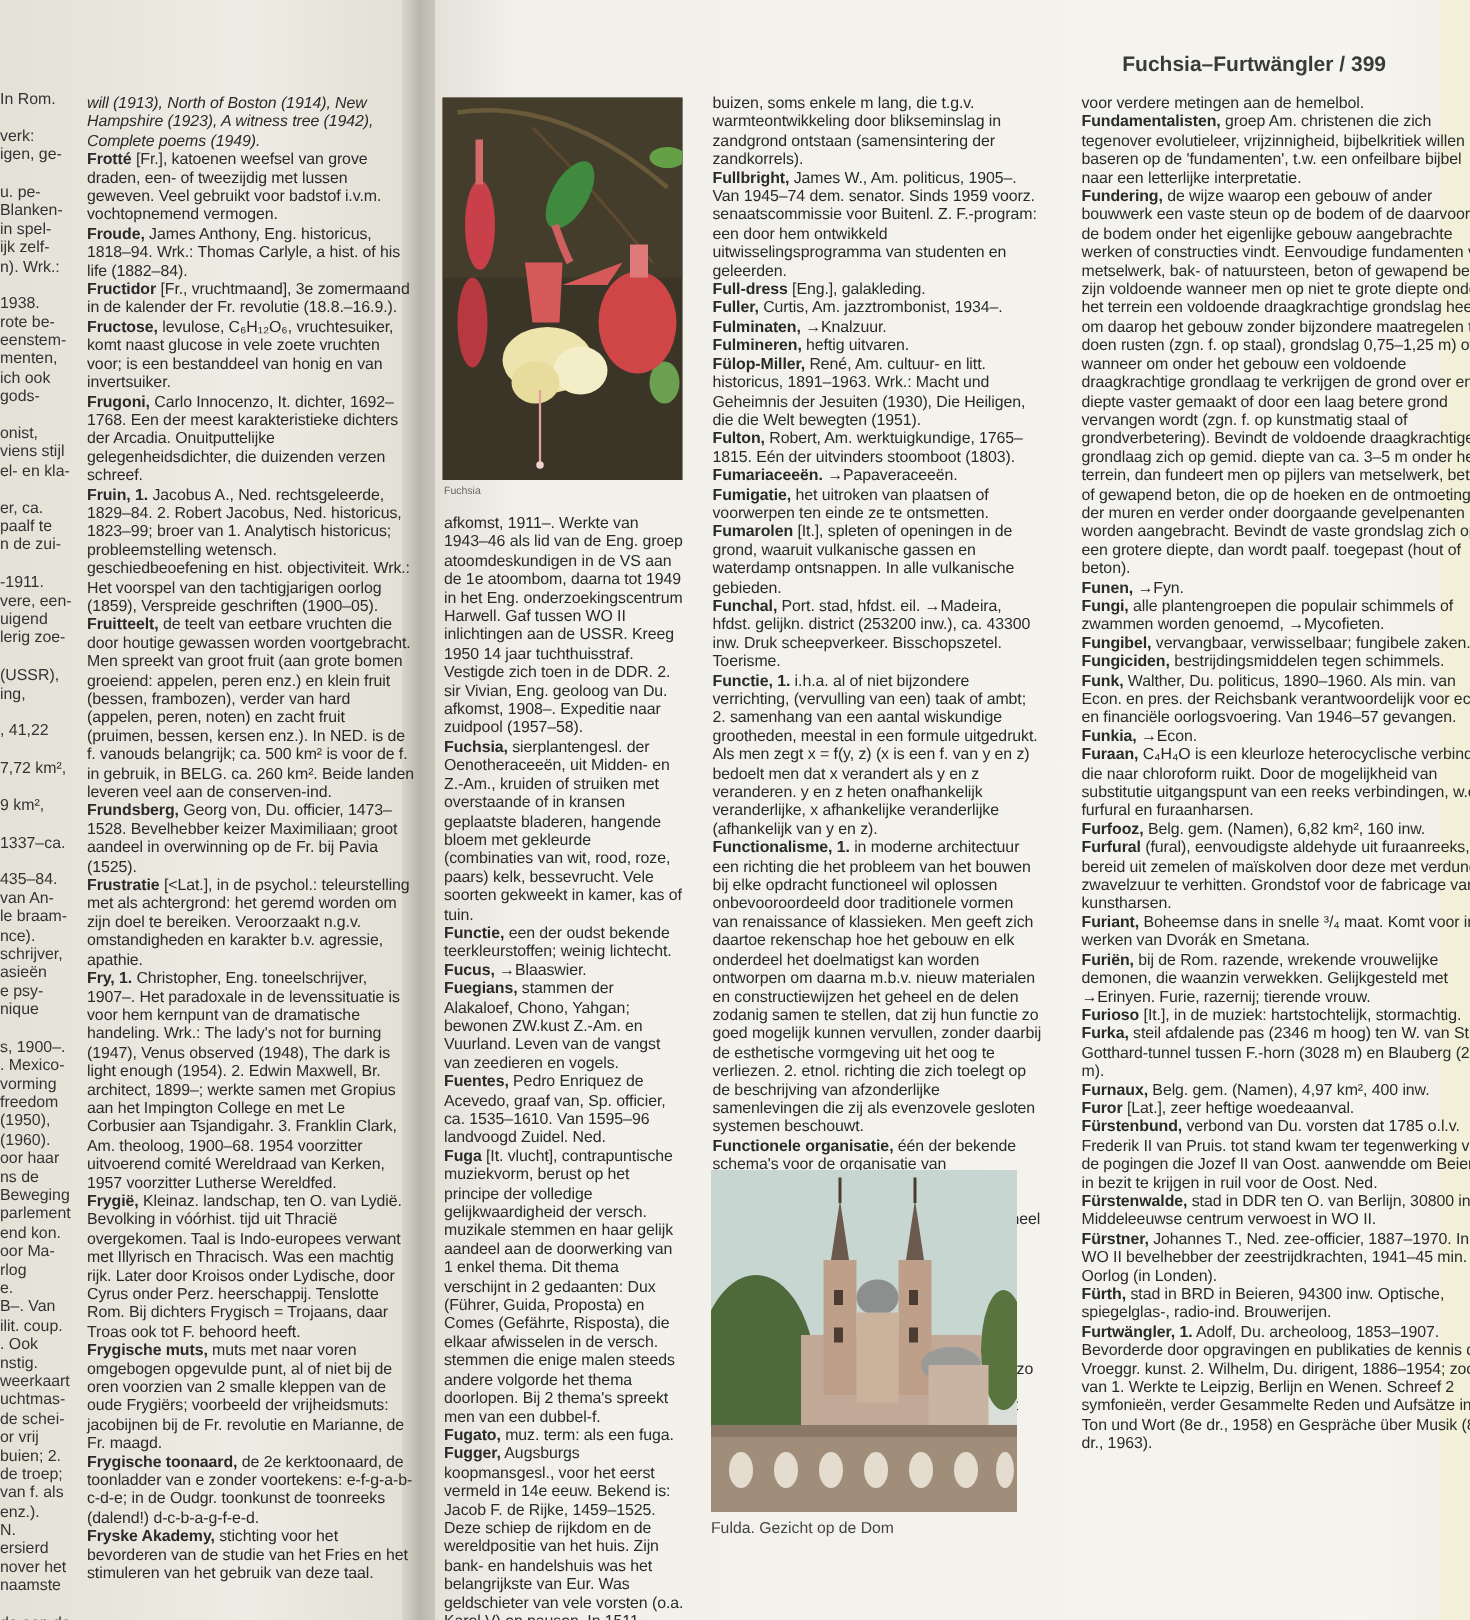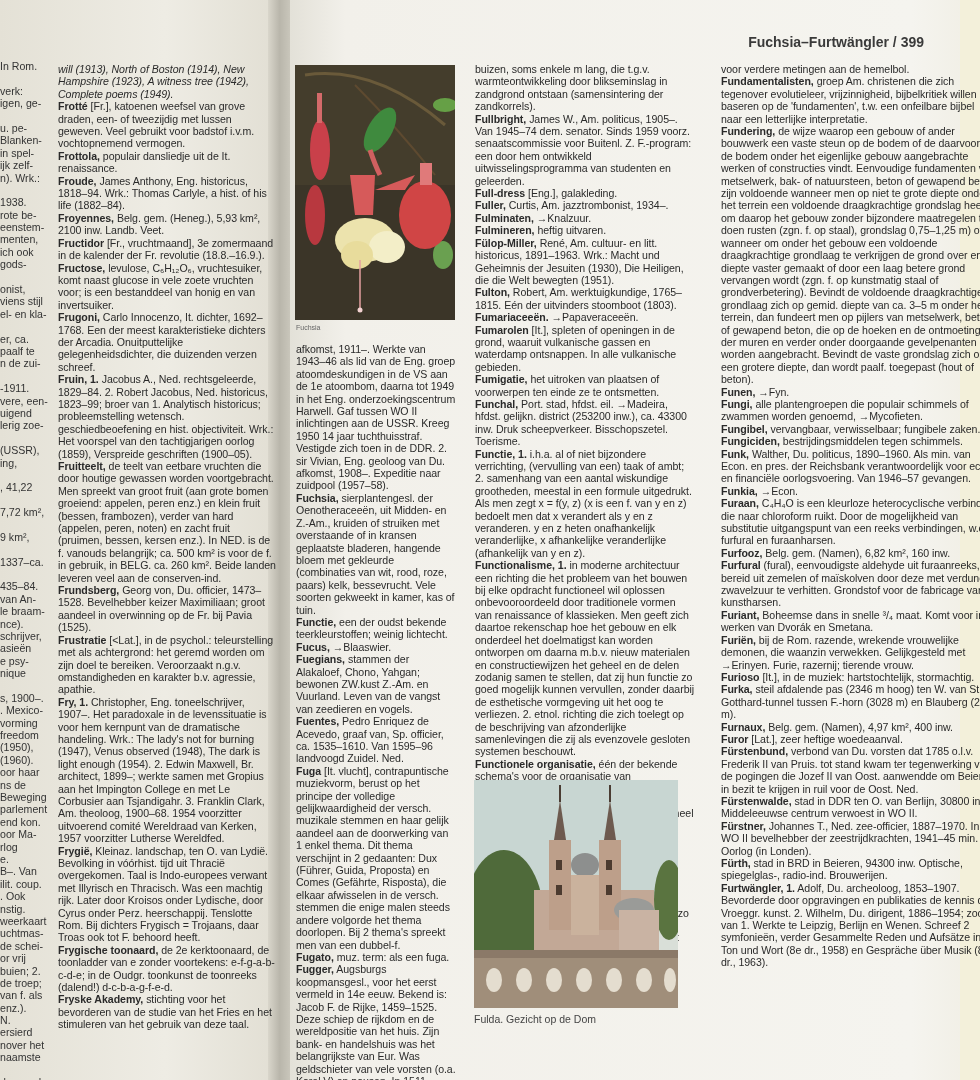--- a/index.html
+++ b/index.html
@@ -136,32 +136,31 @@
     <div>ersierd</div>
     <div>nover het</div>
     <div>naamste</div>
     <div></div>
     <div>de aan de</div>
   </div>
 
 <div class="col" id="col1" style="left:58px; top:63px; width:218px;">
     <p><span class="it">will (1913), North of Boston (1914), New Hampshire (1923), A witness tree (1942), Complete poems (1949).</span></p>
     <p><span class="hw">Frotté</span><span> [Fr.], katoenen weefsel van grove draden, een- of tweezijdig met lussen geweven. Veel gebruikt voor badstof i.v.m. vochtopnemend vermogen.</span></p>
-    <p><span class="hw">Frottola,</span><span> populair dansliedje uit de It. renaissance.</span></p>
     <p><span class="hw">Froude,</span><span> James Anthony, Eng. historicus, 1818–94. Wrk.: Thomas Carlyle, a hist. of his life (1882–84).</span></p>
-    <p><span class="hw">Froyennes,</span><span> Belg. gem. (Heneg.), 5,93 km², 2100 inw. Landb. Veet.</span></p>
     <p><span class="hw">Fructidor</span><span> [Fr., vruchtmaand], 3e zomermaand in de kalender der Fr. revolutie (18.8.–16.9.).</span></p>
     <p><span class="hw">Fructose,</span><span> levulose, C₆H₁₂O₆, vruchtesuiker, komt naast glucose in vele zoete vruchten voor; is een bestanddeel van honig en van invertsuiker.</span></p>
     <p><span class="hw">Frugoni,</span><span> Carlo Innocenzo, It. dichter, 1692–1768. Een der meest karakteristieke dichters der Arcadia. Onuitputtelijke gelegenheidsdichter, die duizenden verzen schreef.</span></p>
     <p><span class="hw">Fruin, 1.</span><span> Jacobus A., Ned. rechtsgeleerde, 1829–84. 2. Robert Jacobus, Ned. historicus, 1823–99; broer van 1. Analytisch historicus; probleemstelling wetensch. geschiedbeoefening en hist. objectiviteit. Wrk.: Het voorspel van den tachtigjarigen oorlog (1859), Verspreide geschriften (1900–05).</span></p>
     <p><span class="hw">Fruitteelt,</span><span> de teelt van eetbare vruchten die door houtige gewassen worden voortgebracht. Men spreekt van groot fruit (aan grote bomen groeiend: appelen, peren enz.) en klein fruit (bessen, frambozen), verder van hard (appelen, peren, noten) en zacht fruit (pruimen, bessen, kersen enz.). In NED. is de f. vanouds belangrijk; ca. 500 km² is voor de f. in gebruik, in BELG. ca. 260 km². Beide landen leveren veel aan de conserven-ind.</span></p>
     <p><span class="hw">Frundsberg,</span><span> Georg von, Du. officier, 1473–1528. Bevelhebber keizer Maximiliaan; groot aandeel in overwinning op de Fr. bij Pavia (1525).</span></p>
     <p><span class="hw">Frustratie</span><span> [&lt;Lat.], in de psychol.: teleurstelling met als achtergrond: het geremd worden om zijn doel te bereiken. Veroorzaakt n.g.v. omstandigheden en karakter b.v. agressie, apathie.</span></p>
     <p><span class="hw">Fry, 1.</span><span> Christopher, Eng. toneelschrijver, 1907–. Het paradoxale in de levenssituatie is voor hem kernpunt van de dramatische handeling. Wrk.: The lady's not for burning (1947), Venus observed (1948), The dark is light enough (1954). 2. Edwin Maxwell, Br. architect, 1899–; werkte samen met Gropius aan het Impington College en met Le Corbusier aan Tsjandigahr. 3. Franklin Clark, Am. theoloog, 1900–68. 1954 voorzitter uitvoerend comité Wereldraad van Kerken, 1957 voorzitter Lutherse Wereldfed.</span></p>
     <p><span class="hw">Frygië,</span><span> Kleinaz. landschap, ten O. van Lydië. Bevolking in vóórhist. tijd uit Thracië overgekomen. Taal is Indo-europees verwant met Illyrisch en Thracisch. Was een machtig rijk. Later door Kroisos onder Lydische, door Cyrus onder Perz. heerschappij. Tenslotte Rom. Bij dichters Frygisch = Trojaans, daar Troas ook tot F. behoord heeft.</span></p>
+    <p><span class="hw">Frygische muts,</span><span> muts met naar voren omgebogen opgevulde punt, al of niet bij de oren voorzien van 2 smalle kleppen van de oude Frygiërs; voorbeeld der vrijheidsmuts: jacobijnen bij de Fr. revolutie en Marianne, de Fr. maagd.</span></p>
     <p><span class="hw">Frygische toonaard,</span><span> de 2e kerktoonaard, de toonladder van e zonder voortekens: e-f-g-a-b-c-d-e; in de Oudgr. toonkunst de toonreeks (dalend!) d-c-b-a-g-f-e-d.</span></p>
     <p><span class="hw">Fryske Akademy,</span><span> stichting voor het bevorderen van de studie van het Fries en het stimuleren van het gebruik van deze taal.</span></p>
   </div>
 
 <div class="running-head" style="right:56px;">Fuchsia–Furtwängler / 399</div>
 
 <div class="photo" style="left:295px; top:65px; width:160px; height:255px; background:#3b3528;">
   <svg width="160" height="255" viewBox="0 0 160 255">
     <rect width="160" height="255" fill="#3b3528"></rect>
     <rect x="0" y="0" width="160" height="120" fill="#443d2c"></rect>
@@ -202,22 +201,22 @@
 <div class="col" id="col3" style="left:458px; top:63px; width:220px;margin-left:17px;">
     <p><span>buizen, soms enkele m lang, die t.g.v. warmteontwikkeling door blikseminslag in zandgrond ontstaan (samensintering der zandkorrels).</span></p>
     <p><span class="hw">Fullbright,</span><span> James W., Am. politicus, 1905–. Van 1945–74 dem. senator. Sinds 1959 voorz. senaatscommissie voor Buitenl. Z. F.-program: een door hem ontwikkeld uitwisselingsprogramma van studenten en geleerden.</span></p>
     <p><span class="hw">Full-dress</span><span> [Eng.], galakleding.</span></p>
     <p><span class="hw">Fuller,</span><span> Curtis, Am. jazztrombonist, 1934–.</span></p>
     <p><span class="hw">Fulminaten,</span><span> →Knalzuur.</span></p>
     <p><span class="hw">Fulmineren,</span><span> heftig uitvaren.</span></p>
     <p><span class="hw">Fülop-Miller,</span><span> René, Am. cultuur- en litt. historicus, 1891–1963. Wrk.: Macht und Geheimnis der Jesuiten (1930), Die Heiligen, die die Welt bewegten (1951).</span></p>
     <p><span class="hw">Fulton,</span><span> Robert, Am. werktuigkundige, 1765–1815. Eén der uitvinders stoomboot (1803).</span></p>
     <p><span class="hw">Fumariaceeën.</span><span> →Papaveraceeën.</span></p>
+    <p><span class="hw">Fumigatie,</span><span> het uitroken van plaatsen of voorwerpen ten einde ze te ontsmetten.</span></p>
     <p><span class="hw">Fumarolen</span><span> [It.], spleten of openingen in de grond, waaruit vulkanische gassen en waterdamp ontsnappen. In alle vulkanische gebieden.</span></p>
-    <p><span class="hw">Fumigatie,</span><span> het uitroken van plaatsen of voorwerpen ten einde ze te ontsmetten.</span></p>
     <p><span class="hw">Funchal,</span><span> Port. stad, hfdst. eil. →Madeira, hfdst. gelijkn. district (253200 inw.), ca. 43300 inw. Druk scheepverkeer. Bisschopszetel. Toerisme.</span></p>
     <p><span class="hw">Functie, 1.</span><span> i.h.a. al of niet bijzondere verrichting, (vervulling van een) taak of ambt; 2. samenhang van een aantal wiskundige grootheden, meestal in een formule uitgedrukt. Als men zegt x = f(y, z) (x is een f. van y en z) bedoelt men dat x verandert als y en z veranderen. y en z heten onafhankelijk veranderlijke, x afhankelijke veranderlijke (afhankelijk van y en z).</span></p>
     <p><span class="hw">Functionalisme, 1.</span><span> in moderne architectuur een richting die het probleem van het bouwen bij elke opdracht functioneel wil oplossen onbevooroordeeld door traditionele vormen van renaissance of klassieken. Men geeft zich daartoe rekenschap hoe het gebouw en elk onderdeel het doelmatigst kan worden ontworpen om daarna m.b.v. nieuw materialen en constructiewijzen het geheel en de delen zodanig samen te stellen, dat zij hun functie zo goed mogelijk kunnen vervullen, zonder daarbij de esthetische vormgeving uit het oog te verliezen. 2. etnol. richting die zich toelegt op de beschrijving van afzonderlijke samenlevingen die zij als evenzovele gesloten systemen beschouwt.</span></p>
     <p><span class="hw">Functionele organisatie,</span><span> één der bekende schema's voor de organisatie van leidinggevende arbeid in een onderneming; elke leidinggevende functionaris is een specialist die aan het lager geplaatst personeel instructies kan geven op het terrein van zijn specialiteit.</span></p>
     <p><span class="hw">Functionele stoornissen,</span><span> verzamelnaam lichamelijke klachten, vnl. in het centr. zenuwstelsel, waarbij nog geen morfol. afwijkingen zijn aangetoond.</span></p>
     <p><span class="hw">Fundamentaalsterren,</span><span> sterren waarvan de coördinaten (rechte klimming en declinatie) zo nauwkeurig mogelijk jaar in jaar uit worden vastgesteld, welke registratie als basis dient</span></p>
   </div>
 
 <div class="photo" style="left:474px; top:780px; width:204px; height:228px;">
   <svg width="204" height="228" viewBox="0 0 204 228">

